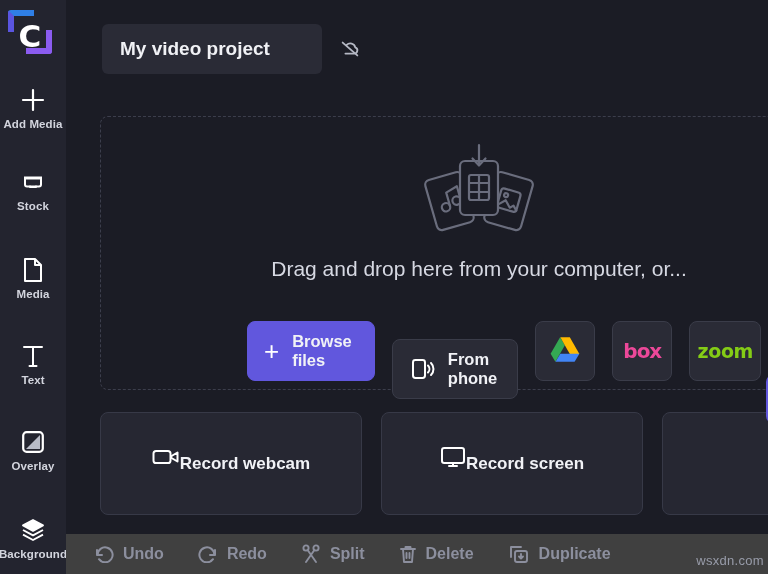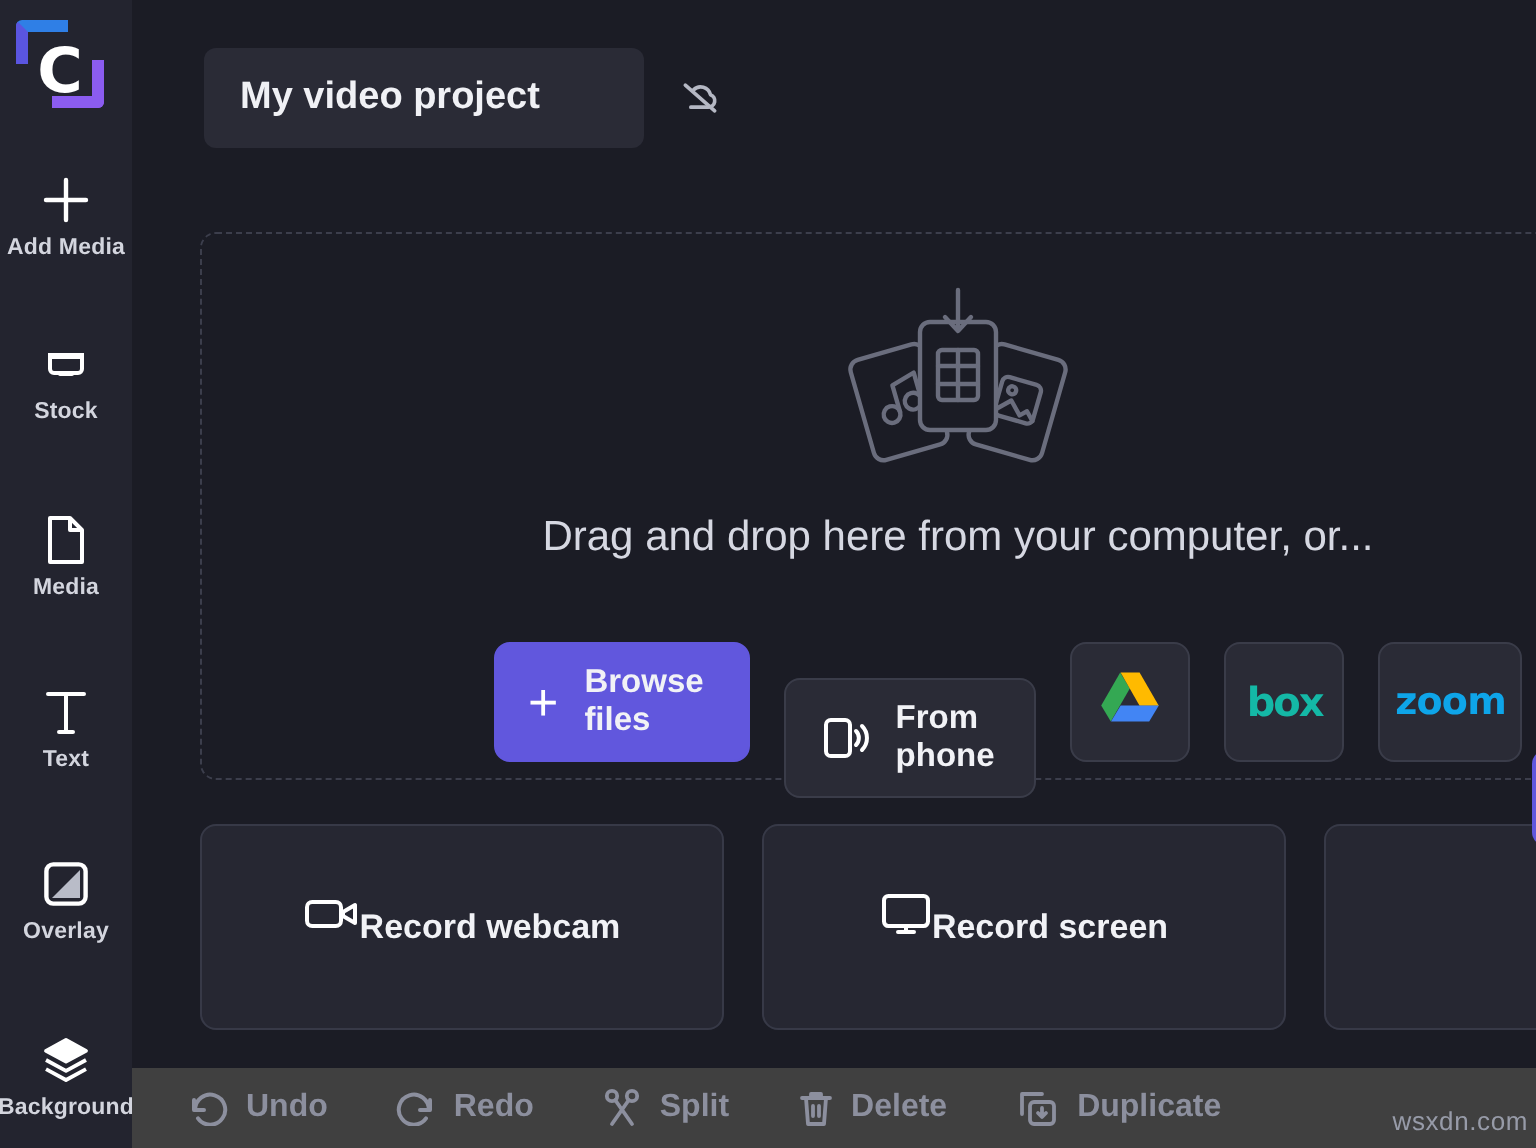--- a/index.html
+++ b/index.html
@@ -179,27 +179,27 @@
     font-weight: 700;
     line-height: 19px;
     text-align: left;
     white-space: pre-line;
   }
   .src-btn .phone-ic { margin-right: 13px; display: flex; }
   .zoom-word {
     font-size: 19px;
     font-weight: 700;
     letter-spacing: -0.4px;
-    color: #0ea5e9;
+    color: #84cc16;
     font-family: "DejaVu Sans", sans-serif;
   }
   .box-word {
     font-size: 20px;
     font-weight: 700;
-    color: #14b8a6;
+    color: #ec4899;
     letter-spacing: -1px;
     font-family: "DejaVu Sans", sans-serif;
   }
 
   #import-float {
     position: absolute;
     left: 700px; top: 375px;
     height: 48px;
     background: #6157dd;
     border-radius: 7px;

